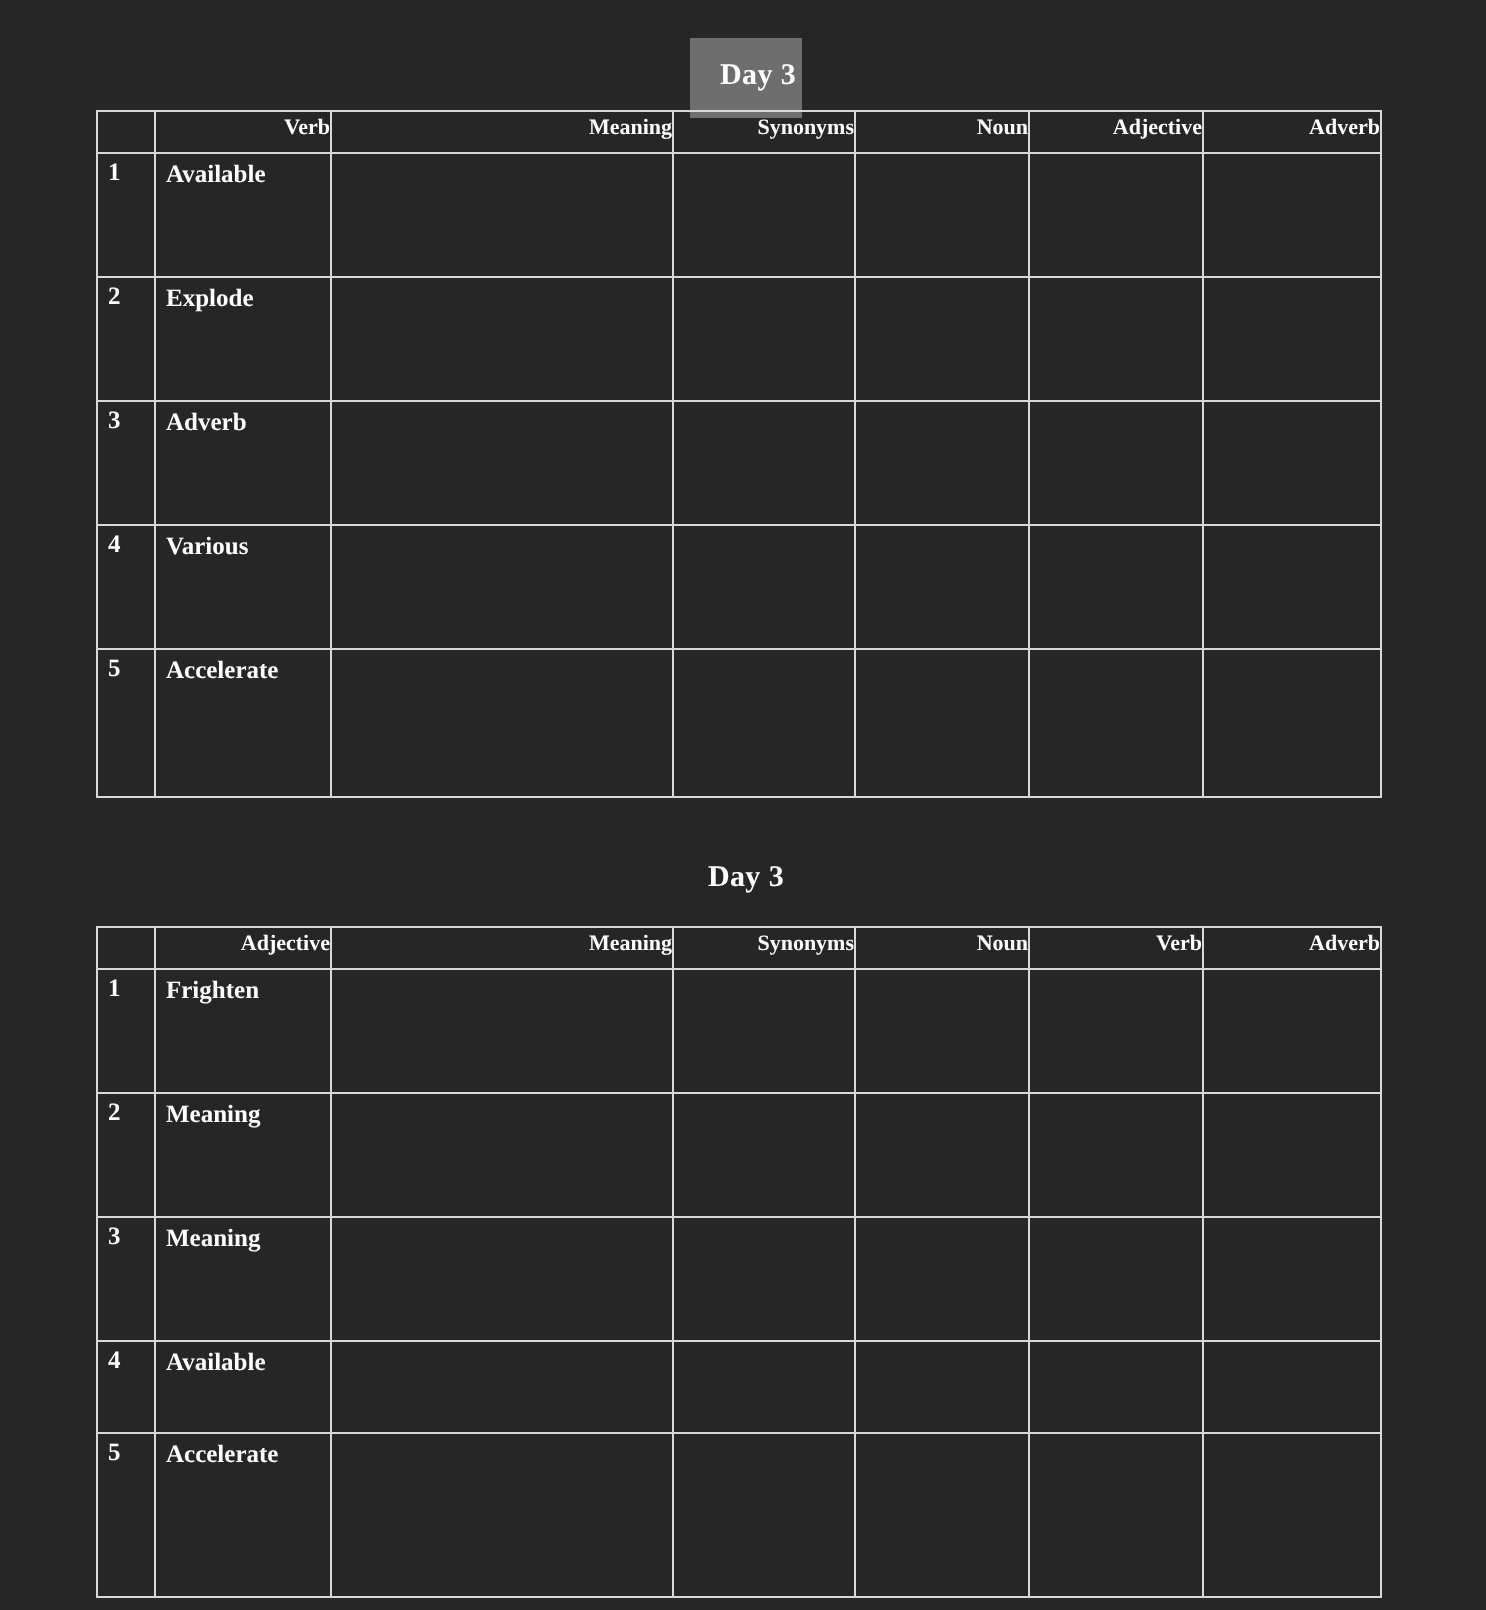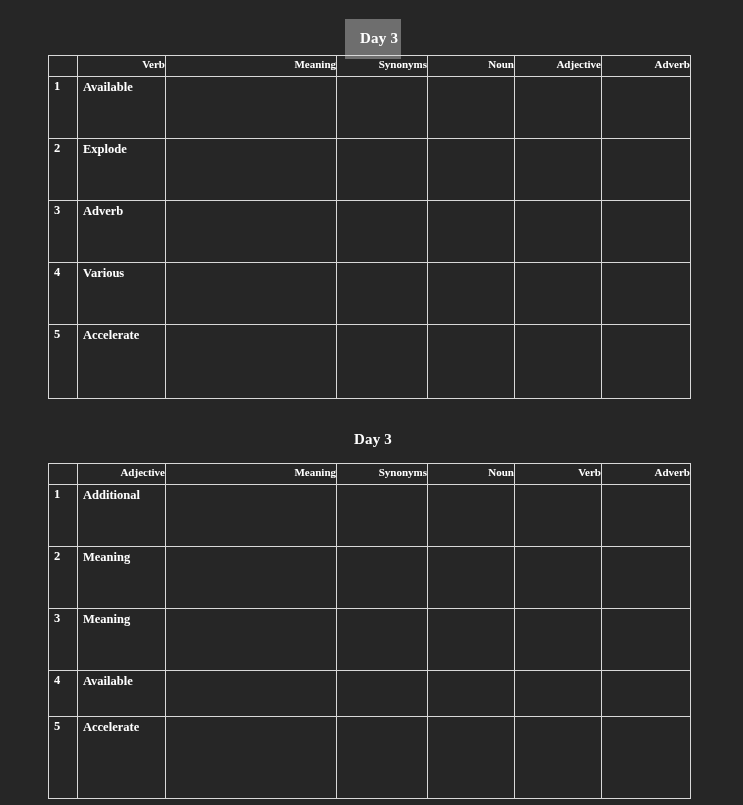--- a/index.html
+++ b/index.html
@@ -213,21 +213,21 @@
         <th>Meaning</th>
         <th>Synonyms</th>
         <th>Noun</th>
         <th>Verb</th>
         <th>Adverb</th>
       </tr>
     </thead>
     <tbody>
       <tr class="r-62">
         <td class="idx">1</td>
-        <td class="word">Additional</td>
+        <td class="word">Frighten</td>
         <td class="blank"></td>
         <td class="blank"></td>
         <td class="blank"></td>
         <td class="blank"></td>
         <td class="blank"></td>
       </tr>
       <tr class="r-62">
         <td class="idx">2</td>
         <td class="word">Meaning</td>
         <td class="blank"></td>

